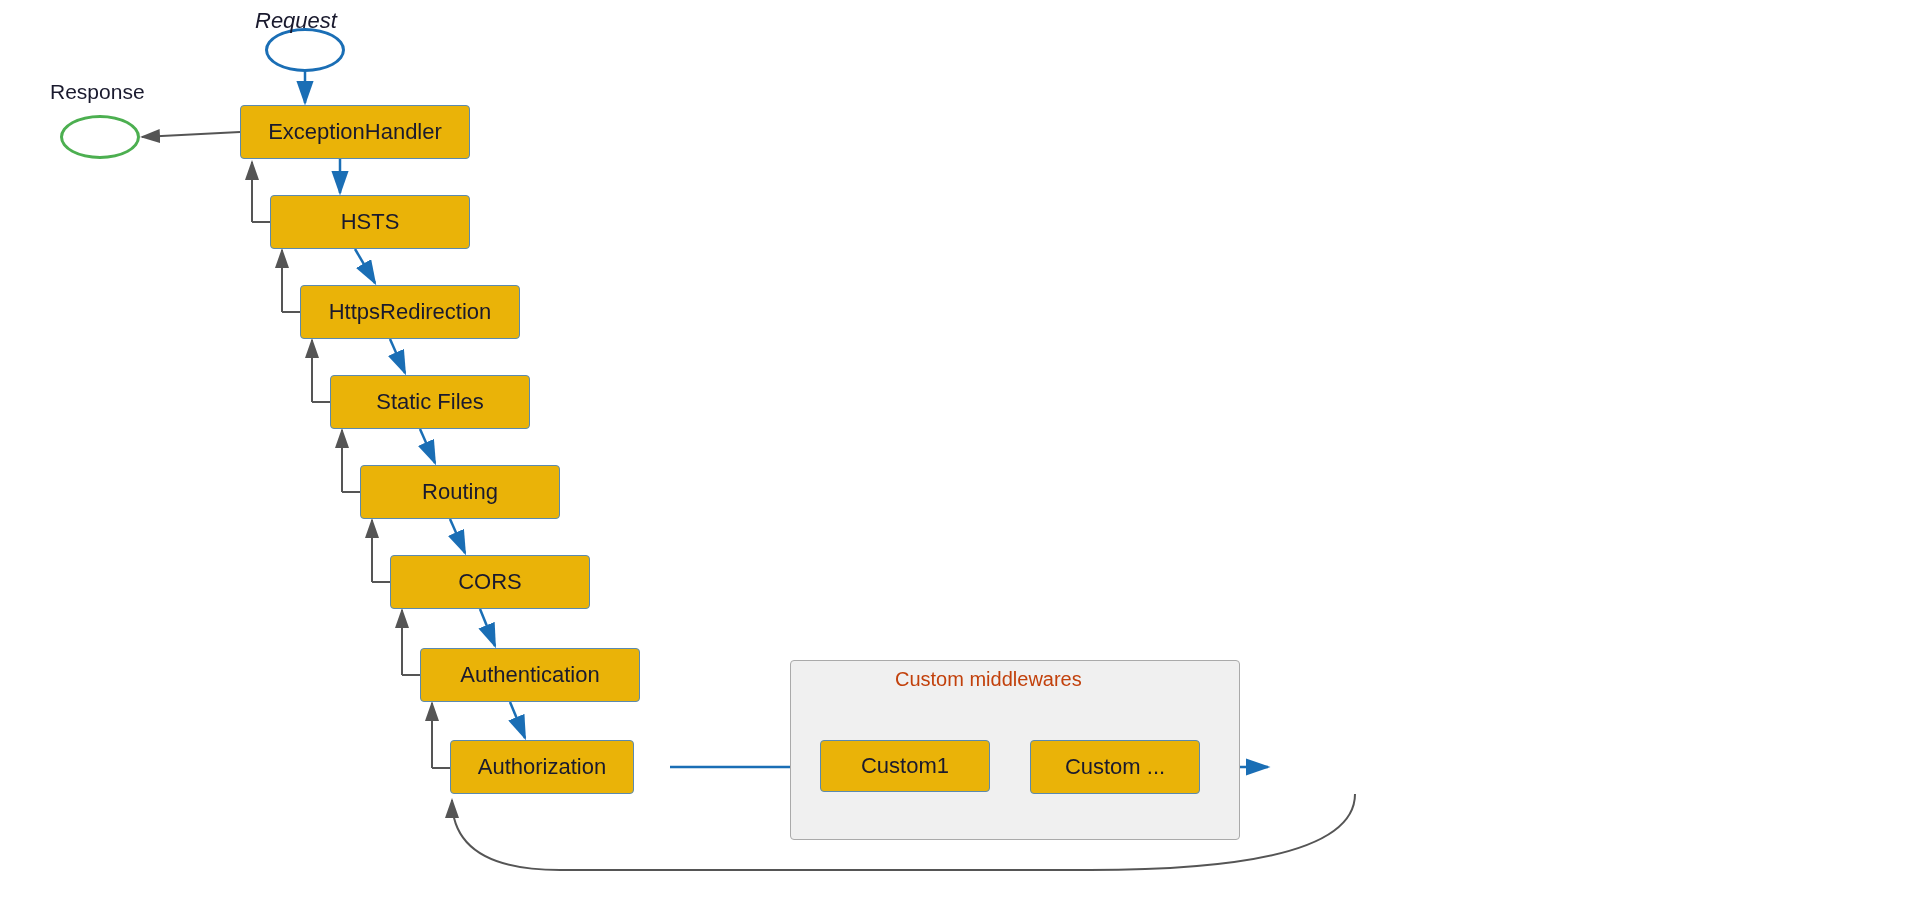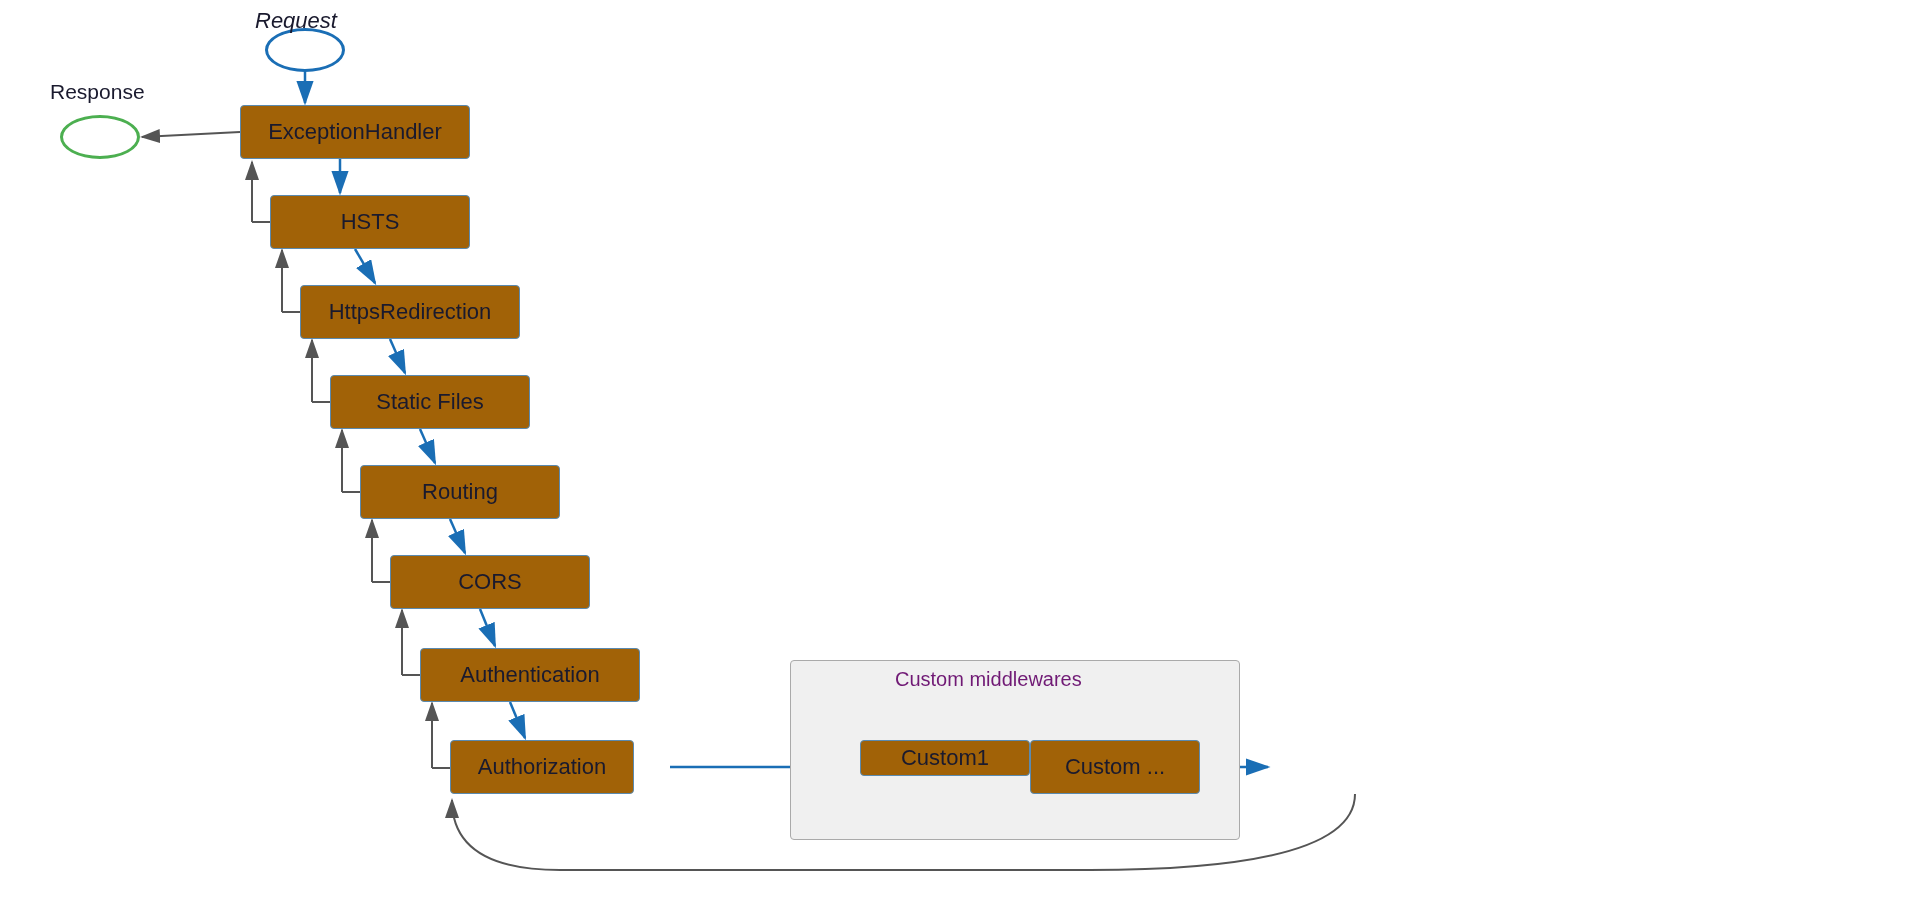--- a/index.html
+++ b/index.html
@@ -11,21 +11,21 @@
       overflow: hidden;
       position: relative;
     }
     .diagram-container {
       position: relative;
       width: 1920px;
       height: 920px;
     }
     .box {
       position: absolute;
-      background: #a16207;
+      background: #eab308;
       border: 1.5px solid #5a8ab0;
       border-radius: 4px;
       display: flex;
       align-items: center;
       justify-content: center;
       font-size: 22px;
       color: #1a1a2e;
       font-weight: 400;
     }
     .oval {
@@ -55,21 +55,21 @@
     }
     .custom-box {
       position: absolute;
       border: 1.5px solid #aaa;
       background: #f0f0f0;
       border-radius: 4px;
     }
     .custom-label {
       position: absolute;
       font-size: 20px;
-      color: #701a75;
+      color: #c2410c;
     }
     svg.arrows {
       position: absolute;
       top: 0;
       left: 0;
       width: 1920px;
       height: 920px;
       pointer-events: none;
     }
   </style>
@@ -162,18 +162,18 @@
   <div class="box" style="left: 360px; top: 465px; width: 200px; height: 54px;">Routing</div>
 
   <div class="box" style="left: 420px; top: 648px; width: 220px; height: 54px;">Authentication</div>
 
   <div class="box" style="left: 450px; top: 740px; width: 184px; height: 54px;">Authorization</div>
 
   <div class="custom-box" style="left: 790px; top: 660px; width: 450px; height: 180px;">
   </div>
   <div class="custom-label" style="left: 895px; top: 668px;">Custom middlewares</div>
 
-  <div class="box" style="left: 820px; top: 740px; width: 170px; height: 36px; margin-left: 40px;">Custom1</div>
+  <div class="box" style="left: 820px; top: 740px; width: 170px; height: 52px;">Custom1</div>
 
   <div class="box" style="left: 1030px; top: 740px; width: 170px; height: 54px;">Custom ...</div>
 
 
 </div>
 
 </body></html>

